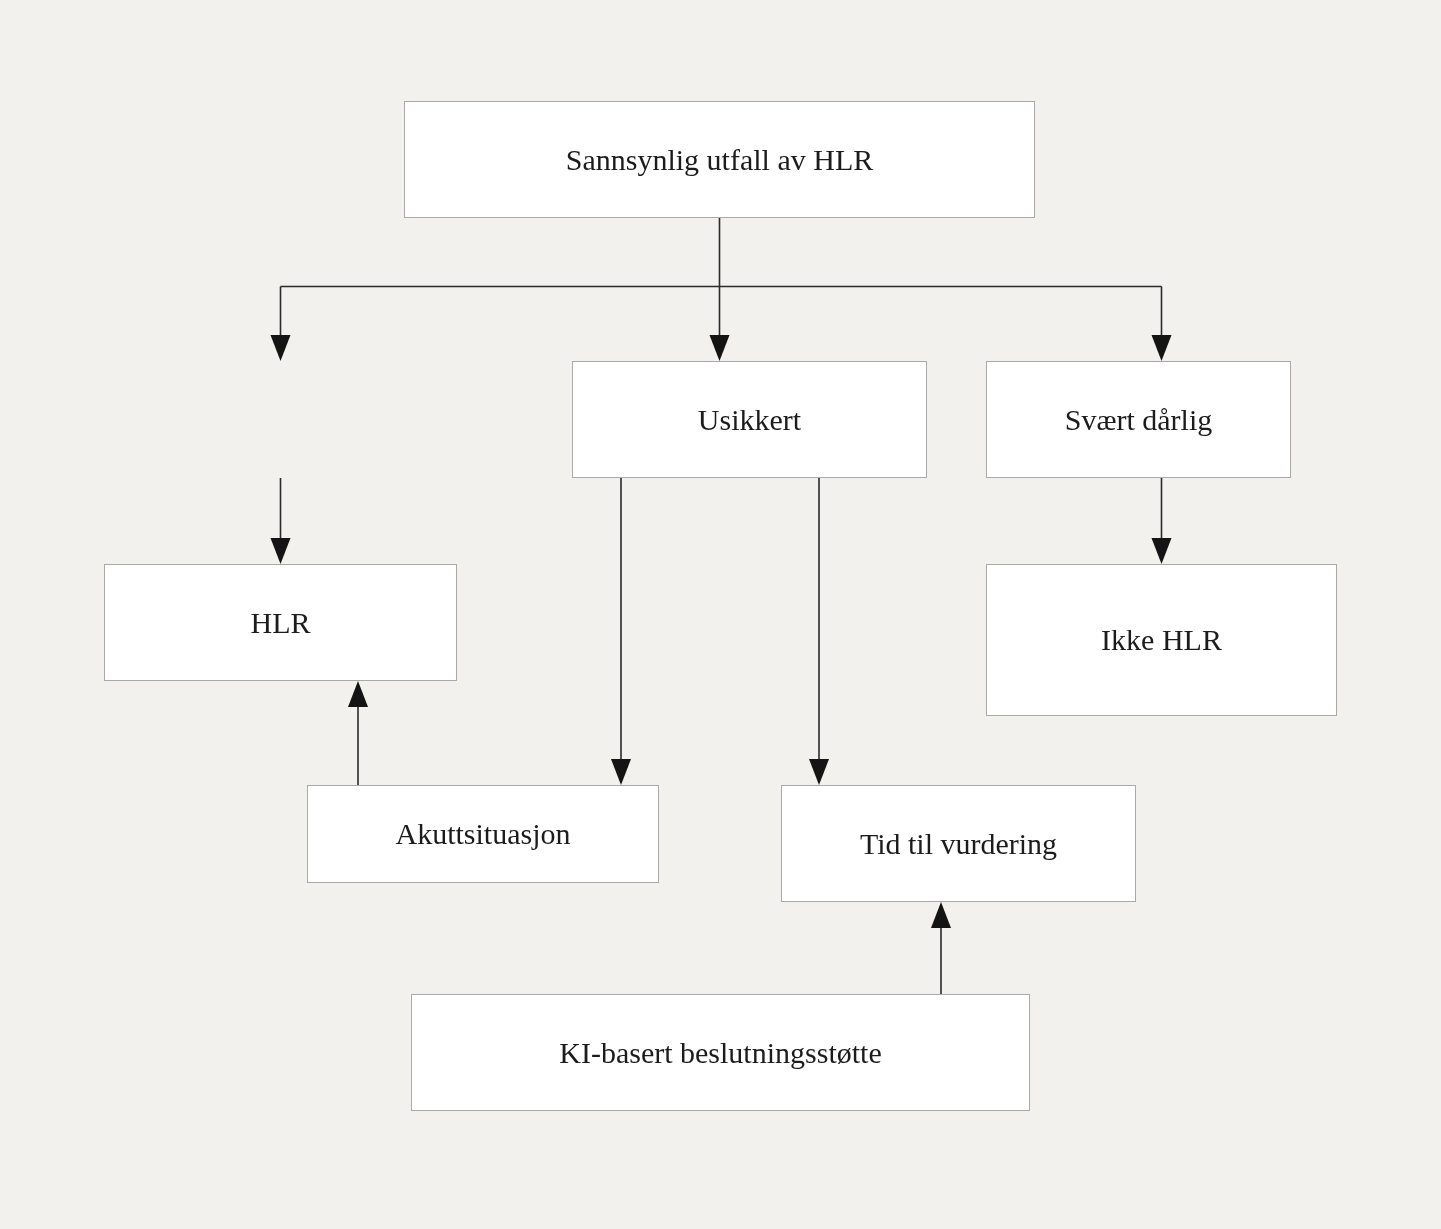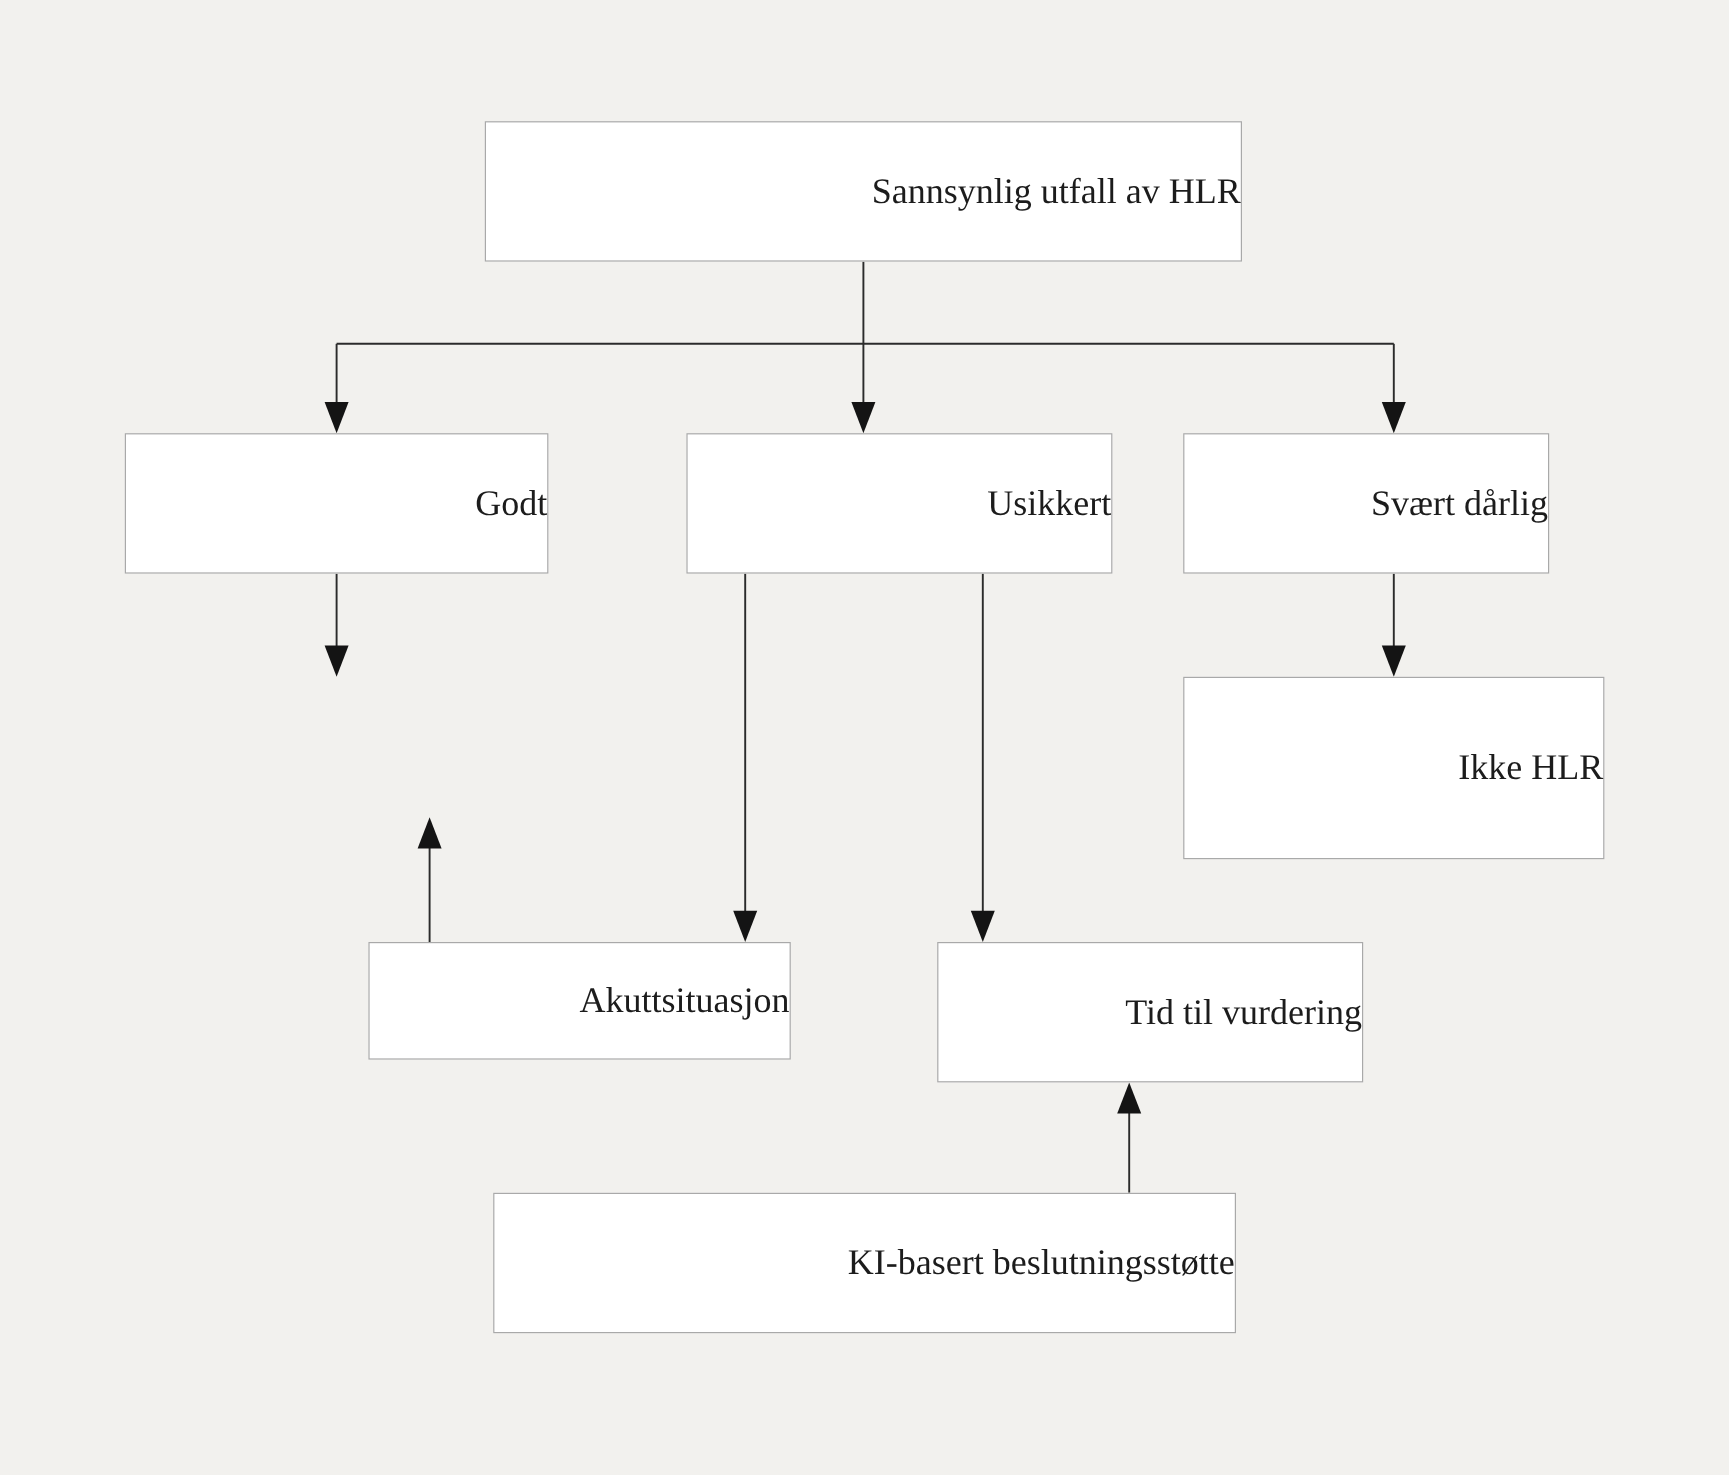--- a/index.html
+++ b/index.html
@@ -28,21 +28,21 @@
     stroke-width: 1.6;
   }
   .edges polygon {
     fill: var(--arrowhead, #141414);
   }
   .node {
     position: absolute;
     box-sizing: border-box;
     display: flex;
     align-items: center;
-    justify-content: flex-end;
+    justify-content: center;
     text-align: center;
     background: var(--node_fill, #ffffff);
     border: 1px solid var(--node_border, #a9a9a9);
     color: var(--text, #1c1c1c);
     font-size: 30px;
     line-height: 1.2;
   }
 </style>
 </head>
 <body>
@@ -90,32 +90,32 @@
     <g>
       <line x1="941" y1="994" x2="941" y2="927"></line>
       <polygon points="941,902 931,928 951,928"></polygon>
     </g>
   </svg>
 
   <div class="node" style="left:404px; top:101px; width:631px; height:117px">
     <span>Sannsynlig utfall av HLR</span>
   </div>
 
-  <div class="node" style="left:104px; top:361px; width:353px; height:117px">
-    <span>Godt</span>
-  </div>
 
   <div class="node" style="left:572px; top:361px; width:355px; height:117px">
     <span>Usikkert</span>
   </div>
 
   <div class="node" style="left:986px; top:361px; width:305px; height:117px">
     <span>Svært dårlig</span>
   </div>
 
+  <div class="node" style="left:104px; top:564px; width:353px; height:117px">
+    <span>HLR</span>
+  </div>
 
   <div class="node" style="left:986px; top:564px; width:351px; height:152px">
     <span>Ikke HLR</span>
   </div>
 
   <div class="node" style="left:307px; top:785px; width:352px; height:98px">
     <span>Akuttsituasjon</span>
   </div>
 
   <div class="node" style="left:781px; top:785px; width:355px; height:117px">

